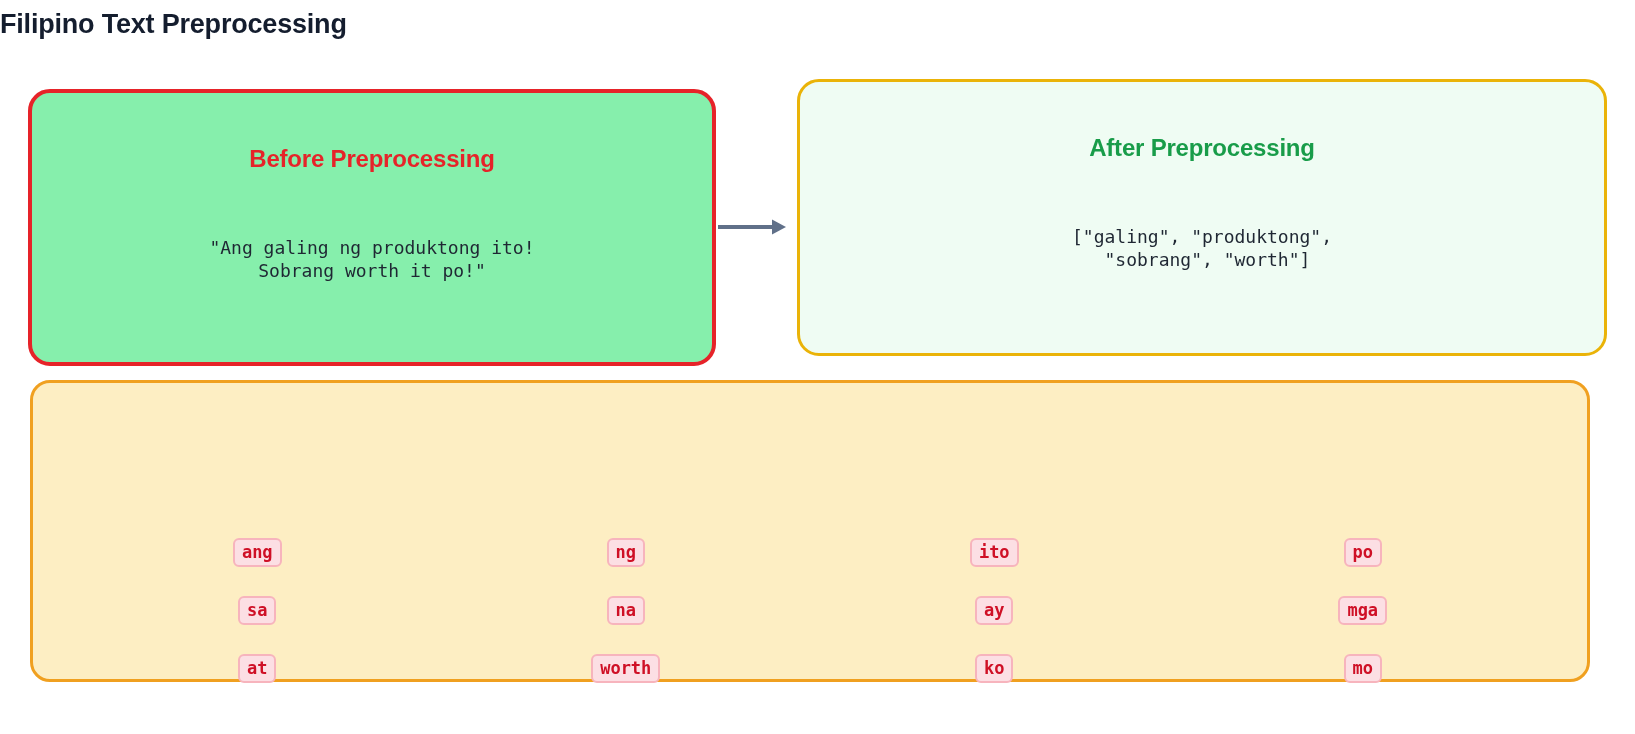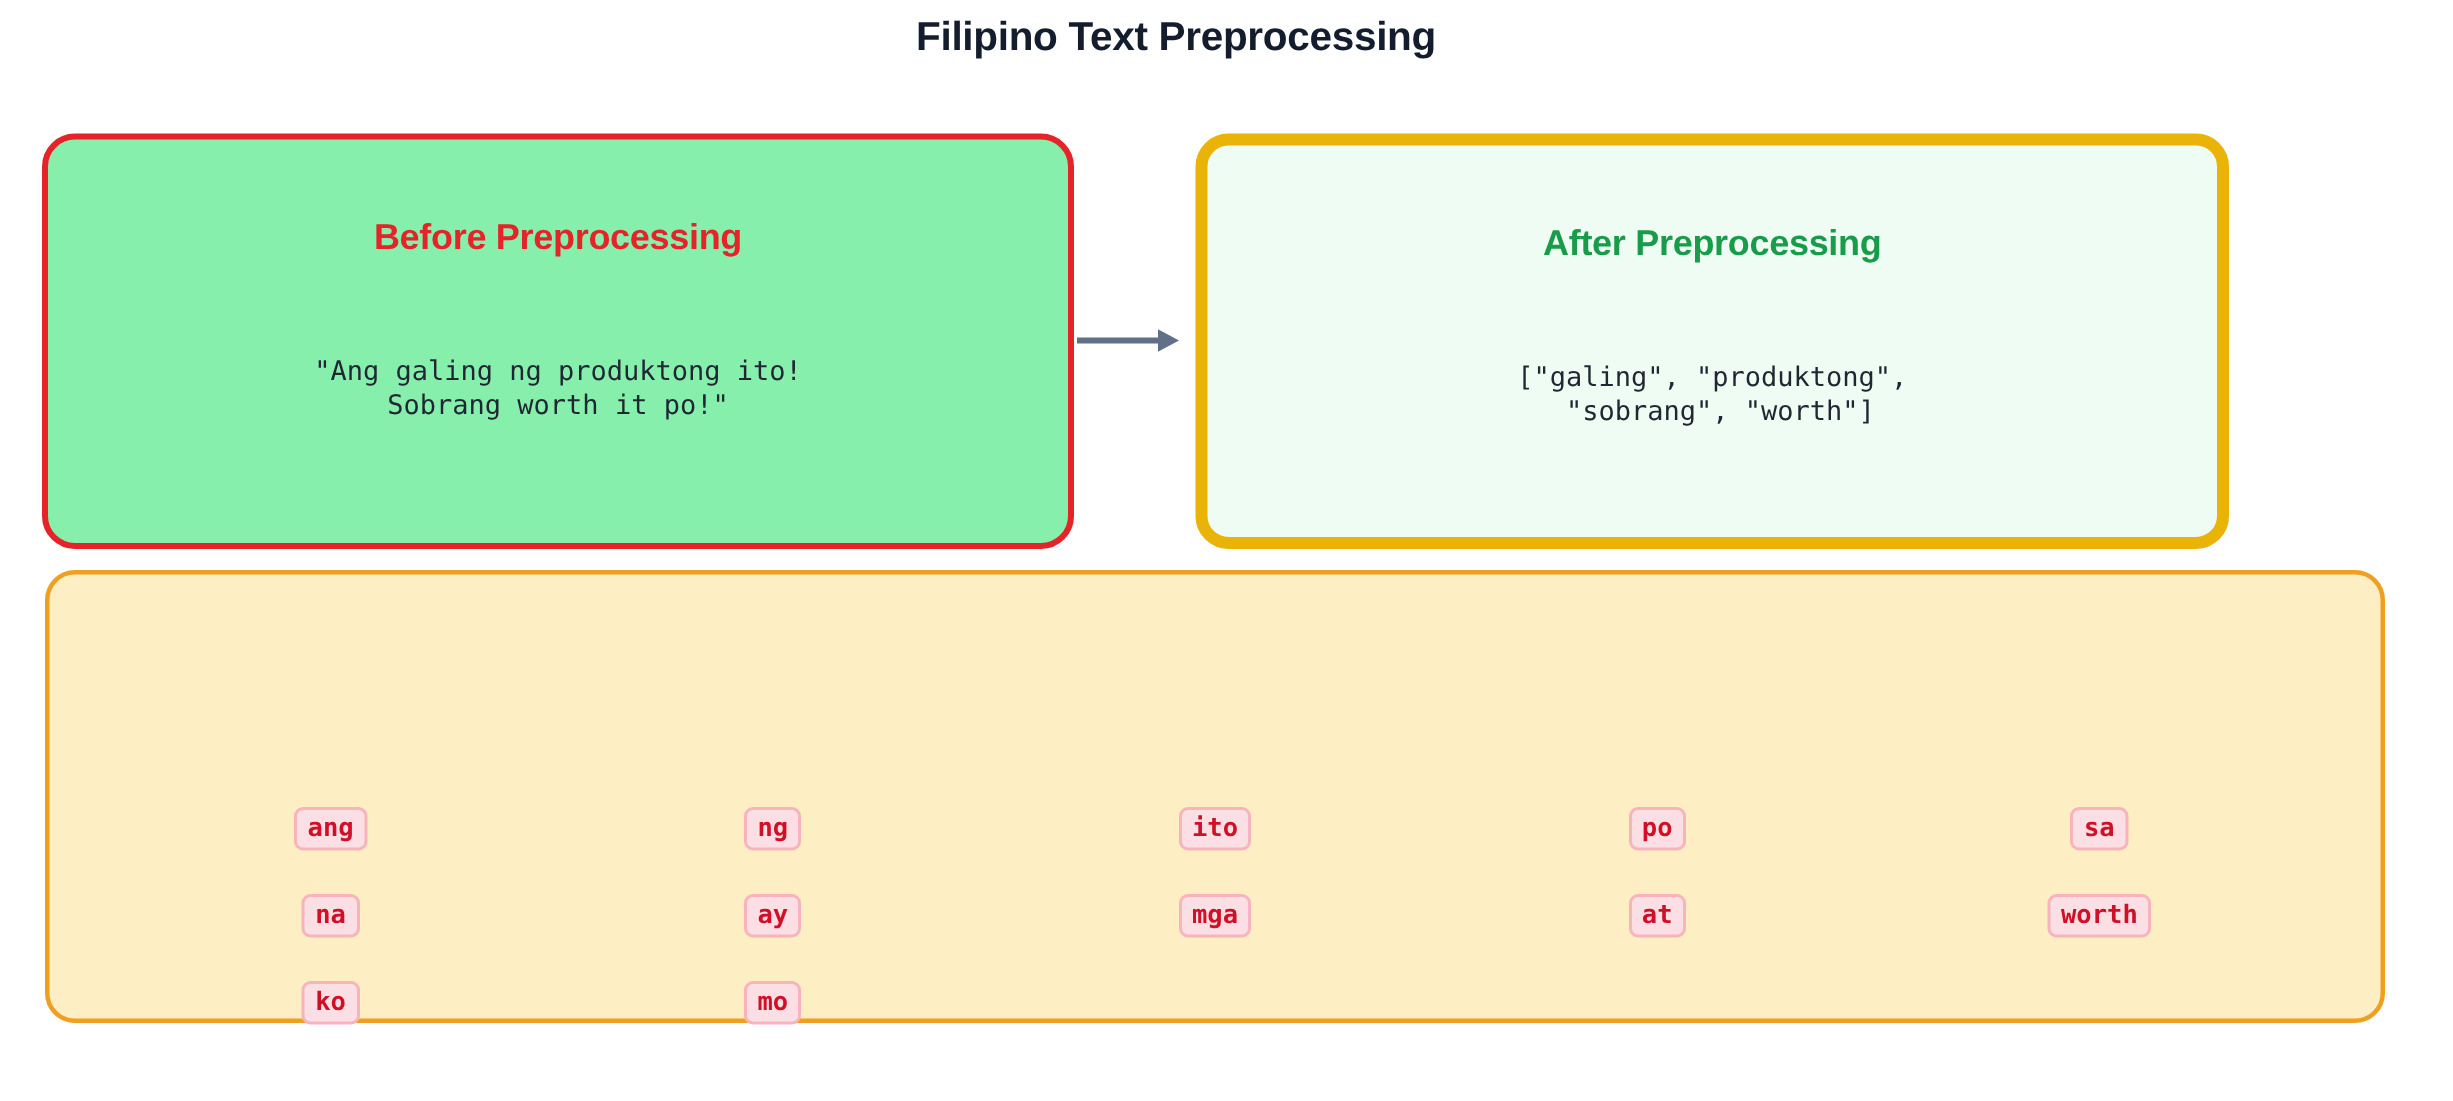--- a/index.html
+++ b/index.html
@@ -18,21 +18,20 @@
     height: 734px;
     background: #ffffff;
   }
 
   
   .page-title {
     position: absolute;
     left: 0;
     top: 9px;
     width: 1568px;
-    text-align: center;
     font-size: 27px;
     font-weight: bold;
     color: #141d2e;
     letter-spacing: -0.2px;
   }
 
   
   .panel {
     position: absolute;
     border-radius: 22px;
@@ -42,25 +41,25 @@
     left: 28px;
     top: 89px;
     width: 688px;
     height: 277px;
     background: #86efac;
     border: 4px solid #e62329;
   }
 
   .panel-after {
     left: 797px;
-    top: 89px;
-    width: 689px;
+    top: 79px;
+    width: 810px;
     height: 277px;
     background: #effcf3;
-    border: 8px solid #eab308;
+    border: 3px solid #eab308;
   }
 
   .panel-stopwords {
     left: 30px;
     top: 380px;
     width: 1560px;
     height: 302px;
     background: #fdeec3;
     border: 3px solid #f0a020;
     border-radius: 20px;
@@ -113,21 +112,21 @@
     height: 24px;
   }
 
   
   .chip-grid {
     position: absolute;
     left: 40px;
     top: 140px;
     width: 1474px;
     display: grid;
-    grid-template-columns: repeat(5, 1fr);
+    grid-template-columns: repeat(4, 1fr);
     grid-auto-rows: 58px;
     justify-items: center;
     align-items: center;
   }
 
   .chip {
     display: inline-flex;
     align-items: center;
     justify-content: center;
     min-width: 30px;

